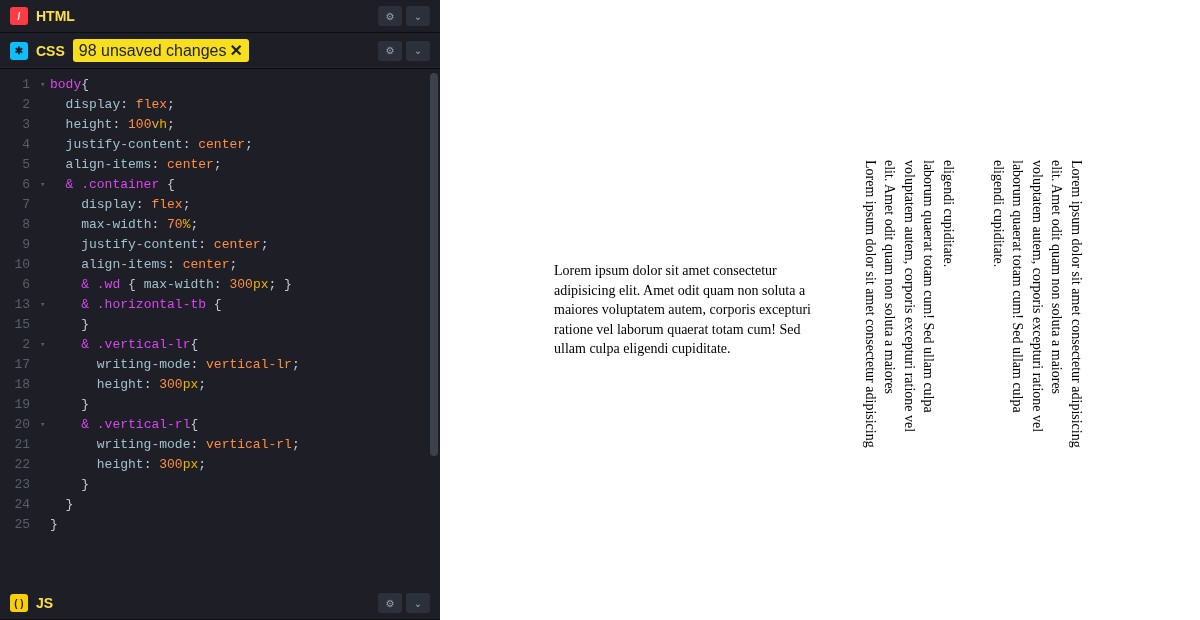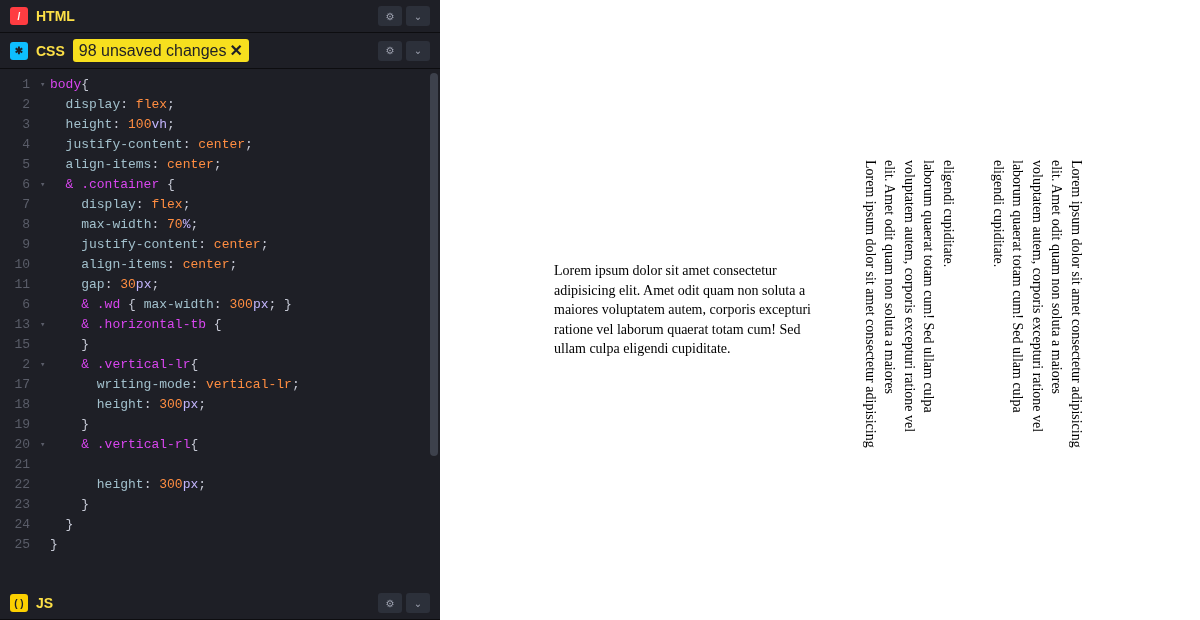--- a/index.html
+++ b/index.html
@@ -105,21 +105,21 @@
   font-size: 9px;
   display: flex;
   align-items: center;
   flex-shrink: 0;
 }
 .code { color: #c5c8d4; }
 .tok-sel { color: #d946ef; }
 .tok-prop { color: #a2c0cc; }
 .tok-punc { color: #c5c8d4; }
 .tok-val { color: #ff8d41; }
-.tok-unit { color: #c4b5fd; }
+.tok-unit { color: #eab308; }
 .scrollbar-track {
   position: absolute;
   right: 2px;
   top: 4px;
   bottom: 4px;
   width: 8px;
 }
 .scrollbar-thumb {
   position: absolute;
   top: 0;
@@ -197,30 +197,29 @@
     <div class="code-line"><span class="gutter">1</span><span class="fold">▾</span><span class="code"><span class="tok-sel">body</span><span class="tok-punc">{</span></span></div>
       <div class="code-line"><span class="gutter">2</span><span class="fold"></span><span class="code">  <span class="tok-prop">display</span><span class="tok-punc">: </span><span class="tok-val">flex</span><span class="tok-punc">;</span></span></div>
       <div class="code-line"><span class="gutter">3</span><span class="fold"></span><span class="code">  <span class="tok-prop">height</span><span class="tok-punc">: </span><span class="tok-val">100</span><span class="tok-unit">vh</span><span class="tok-punc">;</span></span></div>
       <div class="code-line"><span class="gutter">4</span><span class="fold"></span><span class="code">  <span class="tok-prop">justify-content</span><span class="tok-punc">: </span><span class="tok-val">center</span><span class="tok-punc">;</span></span></div>
       <div class="code-line"><span class="gutter">5</span><span class="fold"></span><span class="code">  <span class="tok-prop">align-items</span><span class="tok-punc">: </span><span class="tok-val">center</span><span class="tok-punc">;</span></span></div>
       <div class="code-line"><span class="gutter">6</span><span class="fold">▾</span><span class="code">  <span class="tok-sel">&amp; .container </span><span class="tok-punc">{</span></span></div>
       <div class="code-line"><span class="gutter">7</span><span class="fold"></span><span class="code">    <span class="tok-prop">display</span><span class="tok-punc">: </span><span class="tok-val">flex</span><span class="tok-punc">;</span></span></div>
       <div class="code-line"><span class="gutter">8</span><span class="fold"></span><span class="code">    <span class="tok-prop">max-width</span><span class="tok-punc">: </span><span class="tok-val">70</span><span class="tok-unit">%</span><span class="tok-punc">;</span></span></div>
       <div class="code-line"><span class="gutter">9</span><span class="fold"></span><span class="code">    <span class="tok-prop">justify-content</span><span class="tok-punc">: </span><span class="tok-val">center</span><span class="tok-punc">;</span></span></div>
       <div class="code-line"><span class="gutter">10</span><span class="fold"></span><span class="code">    <span class="tok-prop">align-items</span><span class="tok-punc">: </span><span class="tok-val">center</span><span class="tok-punc">;</span></span></div>
-      <div class="code-line"><span class="gutter">11</span><span class="fold"></span><span class="code">    <span class="tok-prop">gap</span><span class="tok-punc">: </span><span class="tok-val">30</span><span class="tok-unit">px</span><span class="tok-punc">;</span></span></div>
       <div class="code-line"><span class="gutter">6</span><span class="fold"></span><span class="code">    <span class="tok-sel">&amp; .wd </span><span class="tok-punc">{ </span><span class="tok-prop">max-width</span><span class="tok-punc">: </span><span class="tok-val">300</span><span class="tok-unit">px</span><span class="tok-punc">; } </span></span></div>
       <div class="code-line"><span class="gutter">13</span><span class="fold">▾</span><span class="code">    <span class="tok-sel">&amp; .horizontal-tb </span><span class="tok-punc">{</span></span></div>
       <div class="code-line"><span class="gutter">15</span><span class="fold"></span><span class="code">    <span class="tok-punc">}</span></span></div>
       <div class="code-line"><span class="gutter">2</span><span class="fold">▾</span><span class="code">    <span class="tok-sel">&amp; .vertical-lr</span><span class="tok-punc">{</span></span></div>
       <div class="code-line"><span class="gutter">17</span><span class="fold"></span><span class="code">      <span class="tok-prop">writing-mode</span><span class="tok-punc">: </span><span class="tok-val">vertical-lr</span><span class="tok-punc">;</span></span></div>
       <div class="code-line"><span class="gutter">18</span><span class="fold"></span><span class="code">      <span class="tok-prop">height</span><span class="tok-punc">: </span><span class="tok-val">300</span><span class="tok-unit">px</span><span class="tok-punc">;</span></span></div>
       <div class="code-line"><span class="gutter">19</span><span class="fold"></span><span class="code">    <span class="tok-punc">}</span></span></div>
       <div class="code-line"><span class="gutter">20</span><span class="fold">▾</span><span class="code">    <span class="tok-sel">&amp; .vertical-rl</span><span class="tok-punc">{</span></span></div>
-      <div class="code-line"><span class="gutter">21</span><span class="fold"></span></div>
+      <div class="code-line"><span class="gutter">21</span><span class="fold"></span><span class="code">      <span class="tok-prop">writing-mode</span><span class="tok-punc">: </span><span class="tok-val">vertical-rl</span><span class="tok-punc">;</span></span></div>
       <div class="code-line"><span class="gutter">22</span><span class="fold"></span><span class="code">      <span class="tok-prop">height</span><span class="tok-punc">: </span><span class="tok-val">300</span><span class="tok-unit">px</span><span class="tok-punc">;</span></span></div>
       <div class="code-line"><span class="gutter">23</span><span class="fold"></span><span class="code">    <span class="tok-punc">}</span></span></div>
       <div class="code-line"><span class="gutter">24</span><span class="fold"></span><span class="code">  <span class="tok-punc">}</span></span></div>
       <div class="code-line"><span class="gutter">25</span><span class="fold"></span><span class="code"><span class="tok-punc">}</span></span></div>
       <div class="scrollbar-track">
       <div class="scrollbar-thumb"></div>
     </div>
   </div>
 
   <div class="panel-header js-panel">

